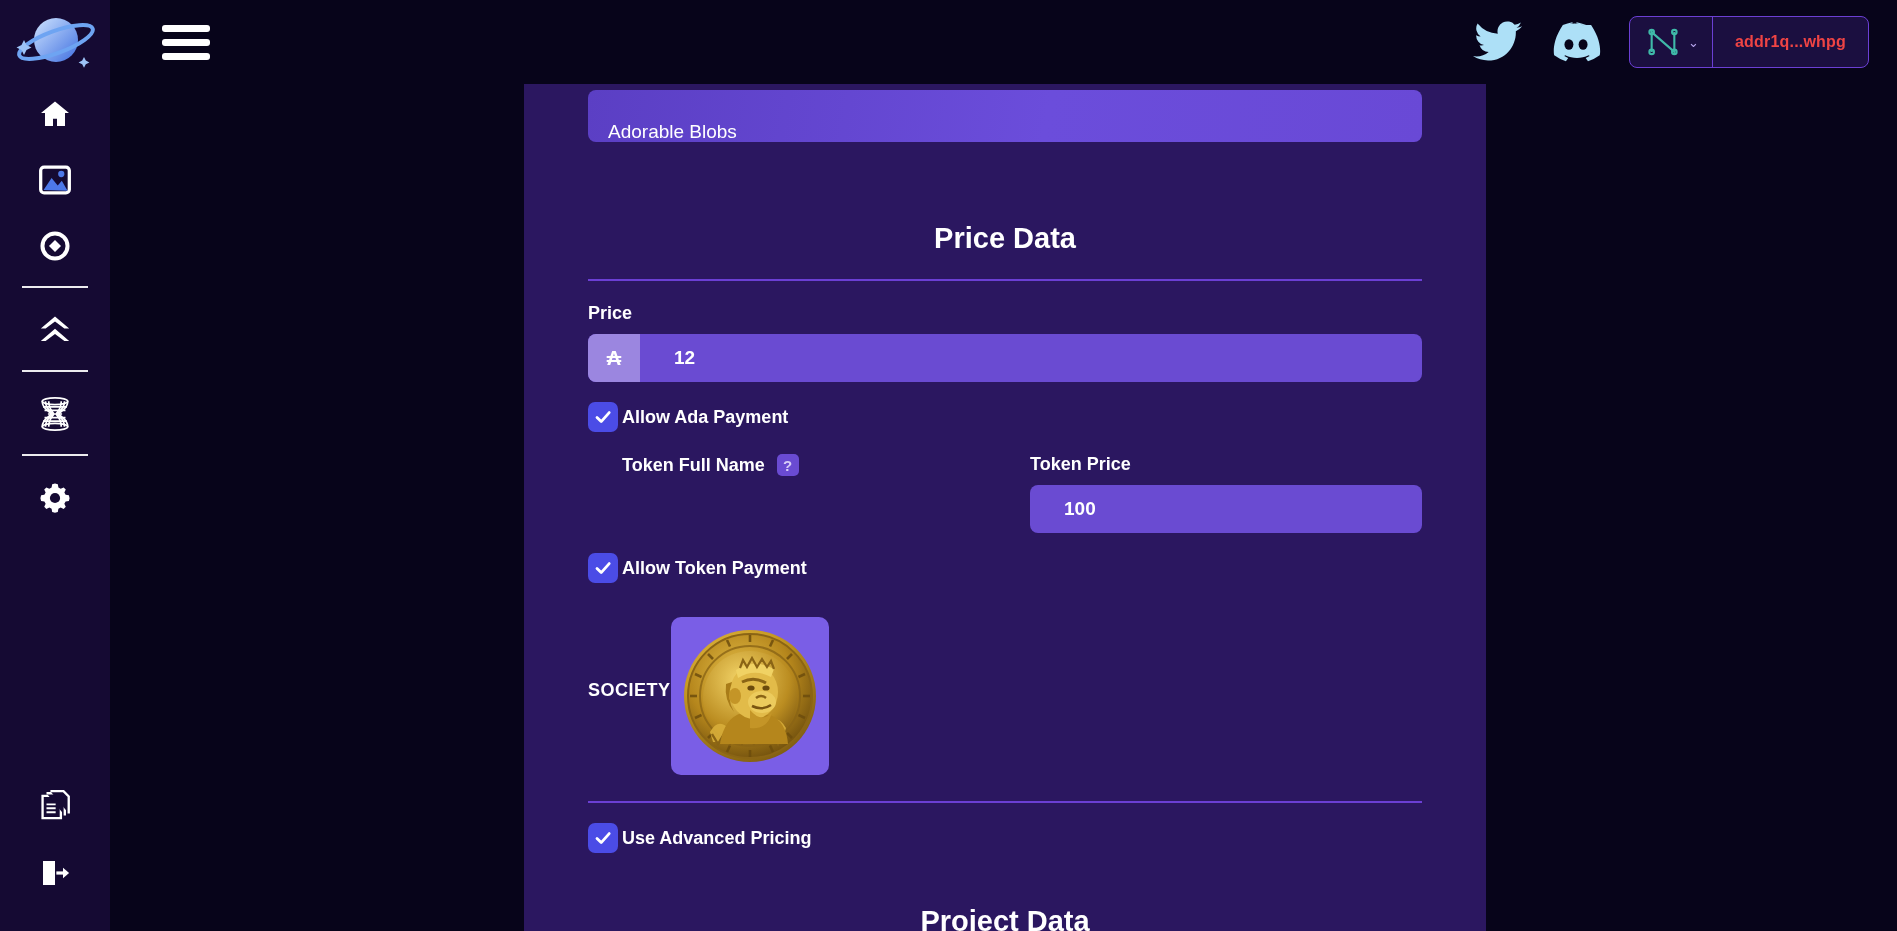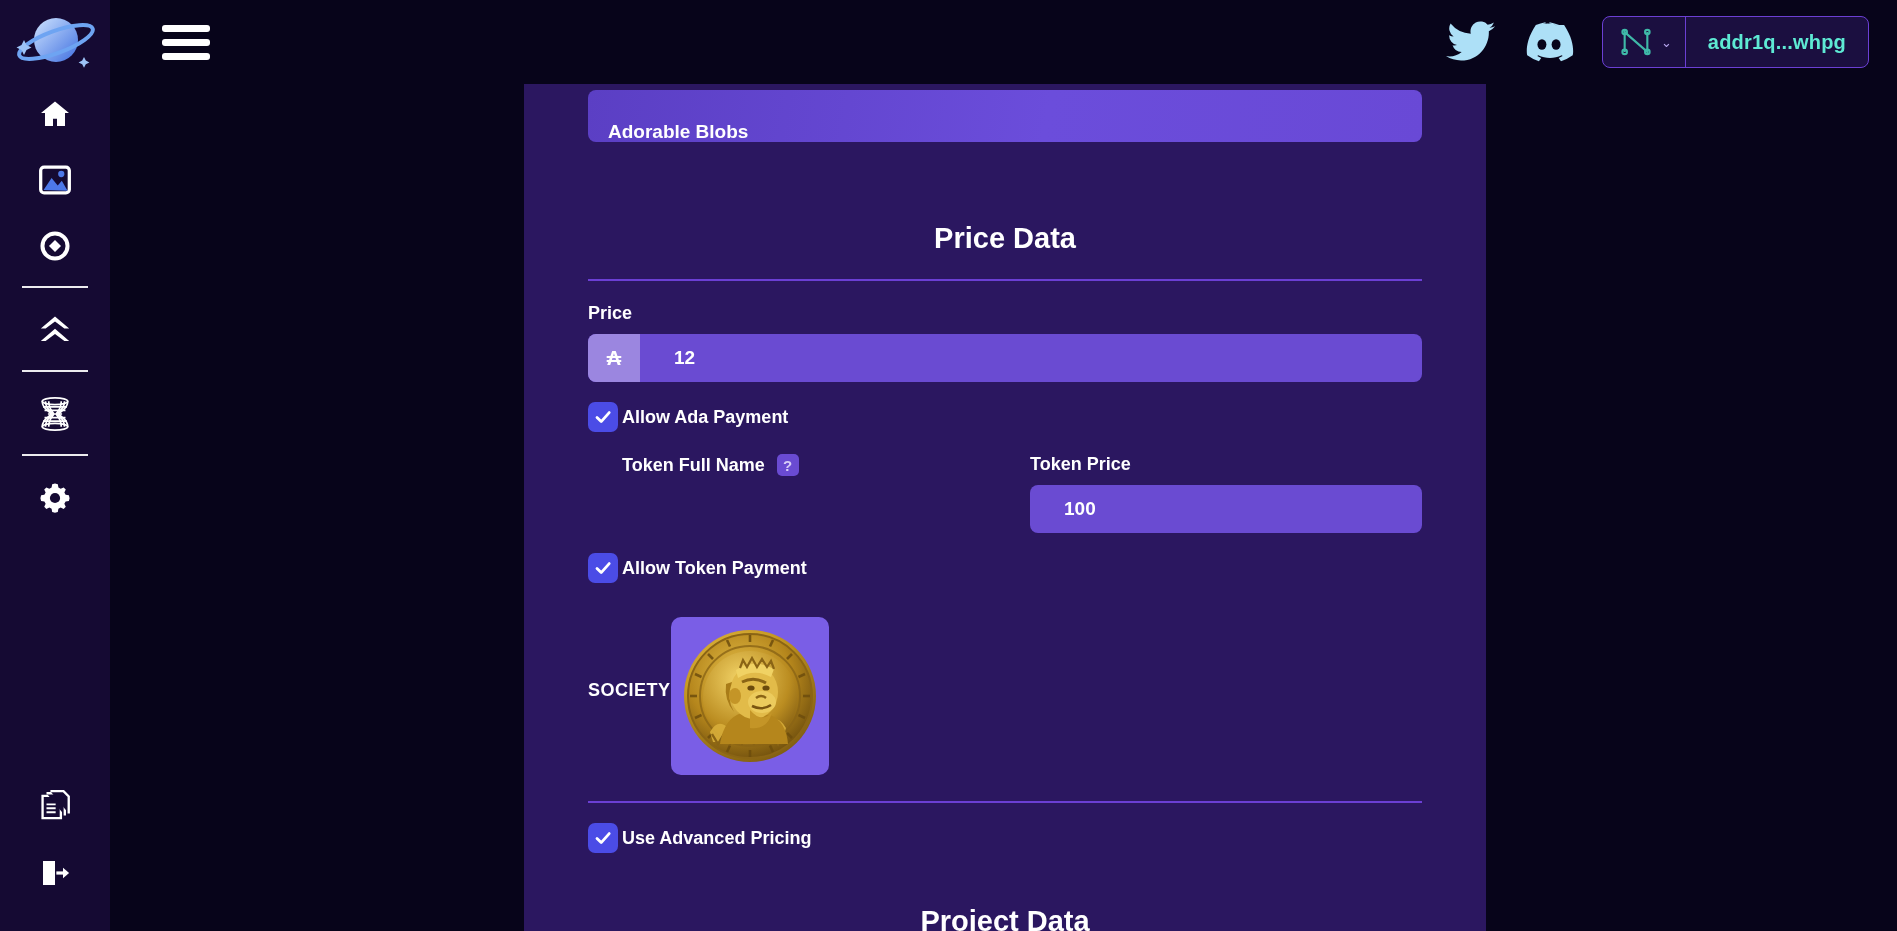--- a/index.html
+++ b/index.html
@@ -104,23 +104,23 @@
     display: flex;
     align-items: center;
     gap: 8px;
     padding: 0 13px 0 16px;
     border-right: 1px solid #6b3fd4;
   }
   #wallet-addr {
     display: flex;
     align-items: center;
     padding: 0 22px;
-    color: #5eead4;
-    font-weight: bold;
-    font-size: 20px;
+    color: #ef4444;
+    font-weight: bold;
+    font-size: 16px;
     letter-spacing: .2px;
   }
   .chev { color: #b9a7ef; font-size: 13px; line-height: 1; }
 
   
   #panel {
     position: absolute;
     left: 524px; top: 84px;
     width: 962px; height: 847px;
     background: #2b1760;
@@ -133,21 +133,21 @@
     height: 52px;
     border-radius: 8px;
     background: linear-gradient(100deg, #5b3fc4 0%, #6b4ddb 55%, #6949d6 100%);
     display: flex;
     align-items: center;
     padding-left: 20px;
   }
   .title-bar-label {
     color: #ffffff;
     font-size: 19px;
-    font-weight: bold;
+    font-weight: normal;
     margin-top: 31px;
   }
 
   .section-heading {
     text-align: center;
     color: #ffffff;
     font-size: 29px;
     font-weight: bold;
     margin-top: 80px;
   }

